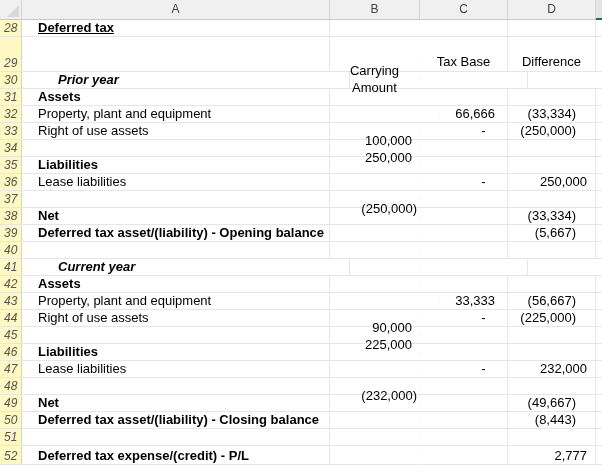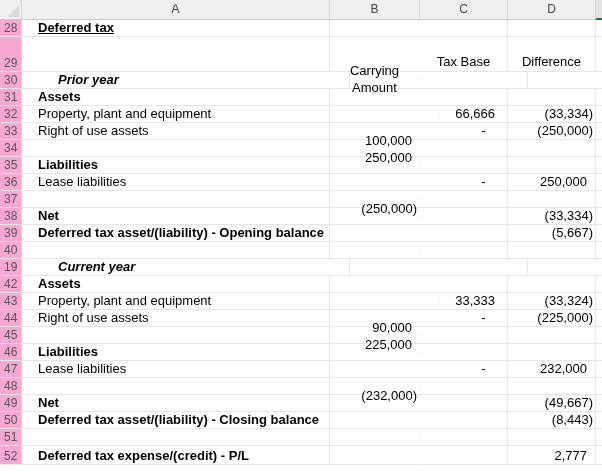--- a/index.html
+++ b/index.html
@@ -81,30 +81,31 @@
       width: 602px;
     }
     .row {
       display: flex;
       border-bottom: 1px solid #e6e6e6;
       box-sizing: border-box;
     }
     .rownum {
       width: 22px;
       flex: 0 0 22px;
-      background: #f9a8d4;
+      background: #fef9c3;
       color: #555;
       font-size: 12px;
       text-align: left;
       padding-left: 4px;
       box-sizing: border-box;
       border-right: 1px solid #d4d4d4;
       display: flex;
       align-items: flex-end;
       padding-bottom: 1px;
+      font-style: italic;
     }
     .cell {
       box-sizing: border-box;
       border-right: 1px solid #e6e6e6;
       white-space: nowrap;
       overflow: visible;
       display: flex;
       align-items: flex-end;
       padding-bottom: 1px;
     }
@@ -117,21 +118,21 @@
     .bold { font-weight: bold; }
     .italic-bold { font-weight: bold; font-style: italic; margin-left: 20px; }
     .underline-bold { font-weight: bold; text-decoration: underline; }
     .hdr-cell {
       text-align: center;
       justify-content: center !important;
       padding-right: 0 !important;
       line-height: 17px;
       white-space: normal;
     }
-    .neg-pad { padding-right: 2px; }
+    .neg-pad { padding-right: 19px; }
     .pos-pad { padding-right: 8px; }
   </style>
 </head>
 <body>
 
 <div class="sheet">
 
   <div class="hdr-row">
     <div class="corner"></div>
     <div class="col-hdr" style="width:308px">A</div>
@@ -257,21 +258,21 @@
     <div class="row" style="height:17px">
       <div class="rownum">40</div>
       <div class="cell cA"></div>
       <div class="cell cB"></div>
       <div class="cell cC"></div>
       <div class="cell cD"></div>
       <div class="cell cE"></div>
     </div>
 
     <div class="row" style="height:17px">
-      <div class="rownum">19</div>
+      <div class="rownum">41</div>
       <div class="cell cA italic-bold">Current year</div>
       <div class="cell cB"></div>
       <div class="cell cC"></div>
       <div class="cell cD"></div>
       <div class="cell cE"></div>
     </div>
 
     <div class="row" style="height:17px">
       <div class="rownum">42</div>
       <div class="cell cA bold">Assets</div>
@@ -279,21 +280,21 @@
       <div class="cell cC"></div>
       <div class="cell cD"></div>
       <div class="cell cE"></div>
     </div>
 
     <div class="row" style="height:17px">
       <div class="rownum">43</div>
       <div class="cell cA">Property, plant and equipment</div>
       <div class="cell cB">90,000</div>
       <div class="cell cC">33,333</div>
-      <div class="cell cD neg-pad">(33,324)</div>
+      <div class="cell cD neg-pad">(56,667)</div>
       <div class="cell cE"></div>
     </div>
 
     <div class="row" style="height:17px">
       <div class="rownum">44</div>
       <div class="cell cA">Right of use assets</div>
       <div class="cell cB">225,000</div>
       <div class="cell cC dash">-</div>
       <div class="cell cD neg-pad">(225,000)</div>
       <div class="cell cE"></div>

